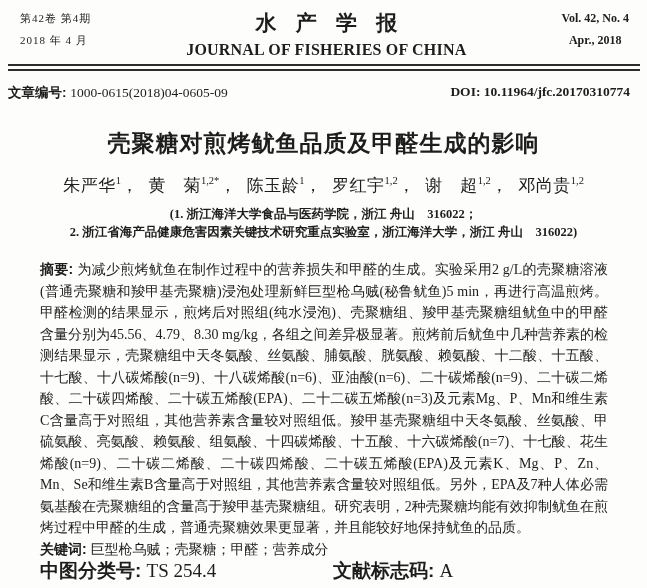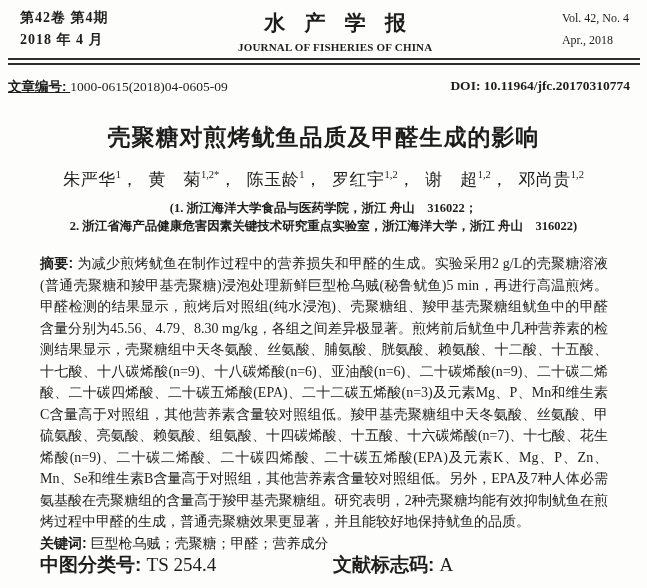--- a/index.html
+++ b/index.html
@@ -8,38 +8,38 @@
     background:#fdfdfc; color:#1d1d1d;
     font-family:"Liberation Serif","DejaVu Serif",serif;
     position:relative;
   }
 
   
   .header {
     display:flex; justify-content:space-between; align-items:flex-start;
     padding:7px 18px 0 20px;
   }
-  .h-left  { font-size:14px; line-height:22px; font-weight:700; letter-spacing:1px; }
+  .h-left  { font-size:11px; line-height:22px; font-weight:400; letter-spacing:1px; }
   .h-center{ text-align:center; padding-top:2px; }
   .jtitle  { font-size:21px; font-weight:700; letter-spacing:7px; margin-left:7px; }
-  .jtitle-en{ font-size:11px; font-weight:700; margin-top:4px; letter-spacing:0.2px; }
-  .h-right { font-size:12px; text-align:left; line-height:22px; font-weight:400; }
+  .jtitle-en{ font-size:16px; font-weight:700; margin-top:4px; letter-spacing:0.2px; }
+  .h-right { font-size:12px; text-align:center; line-height:22px; font-weight:700; }
 
   .rule {
     margin:5px 7px 0 8px; height:3px;
     border-top:2.5px solid #2d2d2d; border-bottom:2px solid #2d2d2d;
   }
 
   
   .meta {
     display:flex; justify-content:space-between;
     margin:13px 17px 0 8px; font-size:13.5px;
   }
   .meta b { font-weight:700; }
-  .article-no b { font-family:"Liberation Sans","DejaVu Sans",sans-serif;text-decoration:underline; }
+  .article-no b { font-family:"Liberation Sans","DejaVu Sans",sans-serif; }
   .doi { font-weight:700; }
 
   
   .title {
     margin:26px 10px 0; text-align:center;
     font-family:"Liberation Sans","DejaVu Sans",sans-serif;
     font-size:23px; font-weight:700; letter-spacing:1px;
   }
   .authors { margin-top:15px; text-align:center; font-size:17px; letter-spacing:0.5px; }
   .author  { margin:0 5px; white-space:nowrap; }

